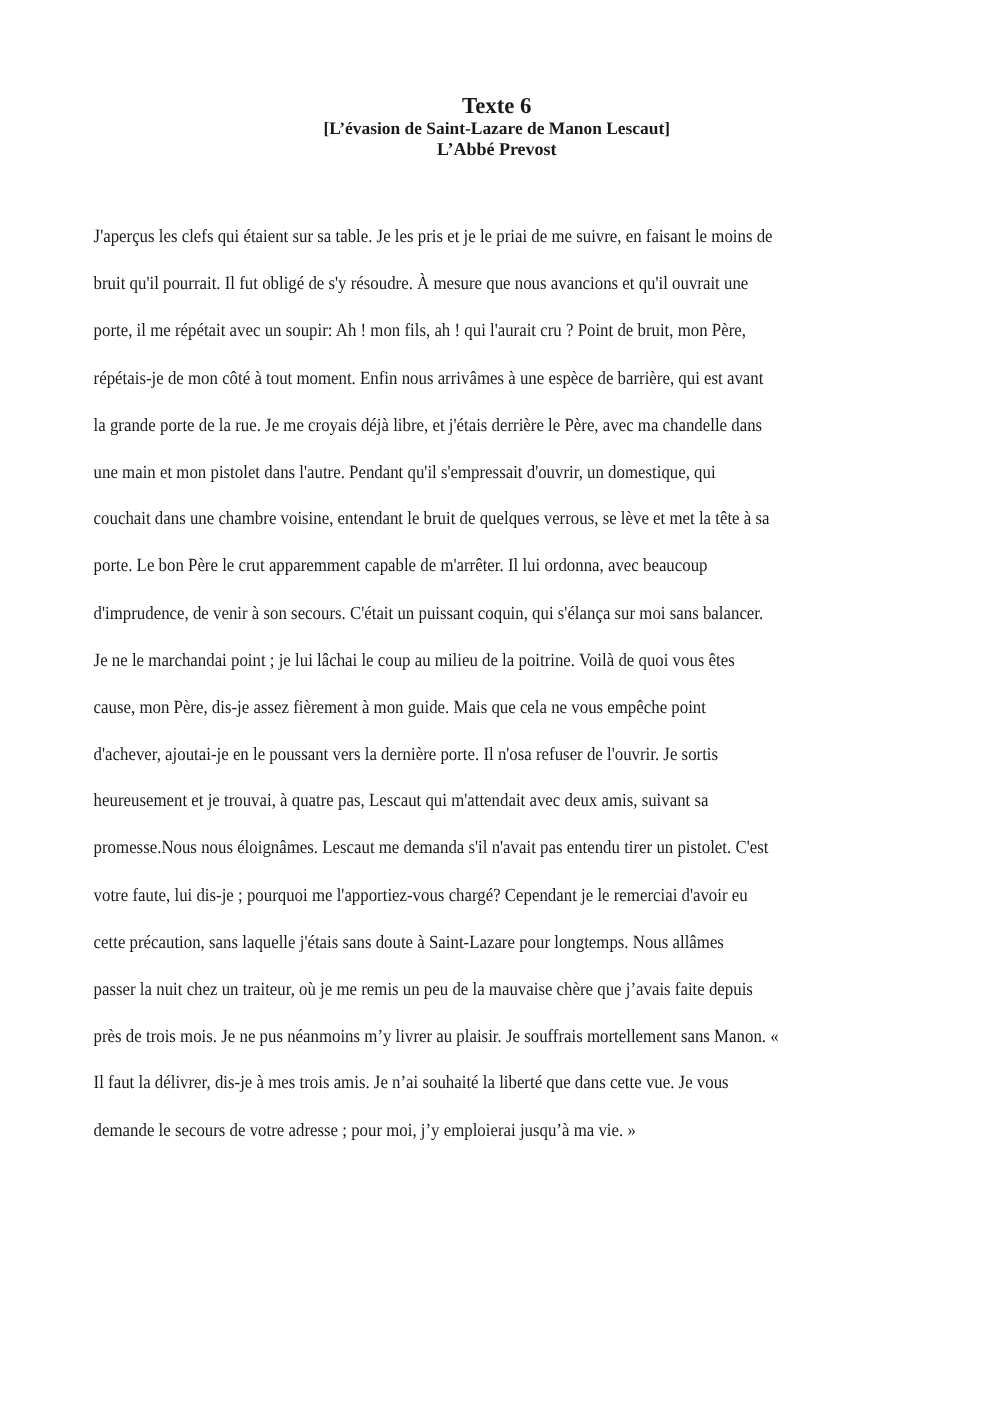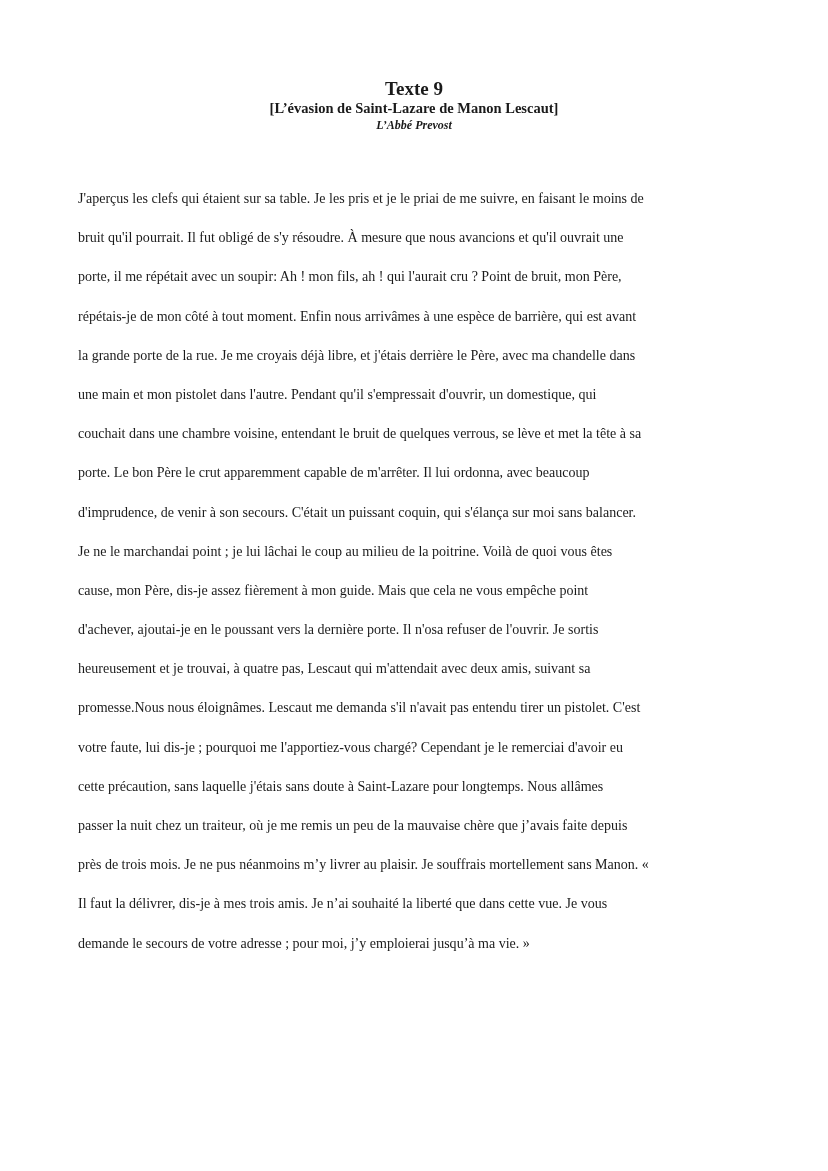--- a/index.html
+++ b/index.html
@@ -31,22 +31,21 @@
     .subtitle {
       font-weight: bold;
       font-size: 14.5px;
       line-height: 17px;
       margin: 0;
     }
     .subtitle .underlined {
     }
     .author {
       font-weight: bold;
-      font-style: italic;
-      font-size: 12px;
+      font-size: 15px;
       line-height: 17px;
       margin: 0;
     }
     .body-text {
       position: absolute;
       left: 78px;
       top: 178px;
       width: 760px;
     }
     .line {
@@ -56,21 +55,21 @@
       line-height: 39.2px;
       height: 39.2px;
       transform-origin: left center;
       transform: scaleX(0.905);
     }
   </style>
 </head>
 <body>
 
 <div class="header">
-  <p class="title">Texte 9</p>
+  <p class="title">Texte 6</p>
   <p class="subtitle"><span>[L’évasion de Saint-Lazare de </span><span class="underlined">Manon Lescaut</span><span>]</span></p>
   <p class="author">L’Abbé Prevost</p>
 </div>
 
 <div class="body-text">
   <span class="line"> J'aperçus les clefs qui étaient sur sa table. Je les pris et je le priai de me suivre, en faisant le moins de</span>
   <span class="line">bruit qu'il pourrait. Il fut obligé de s'y résoudre. À mesure que nous avancions et qu'il ouvrait une</span>
   <span class="line">porte, il me répétait avec un soupir: Ah ! mon fils, ah ! qui l'aurait cru ? Point de bruit, mon Père,</span>
   <span class="line">répétais-je de mon côté à tout moment. Enfin nous arrivâmes à une espèce de barrière, qui est avant</span>
   <span class="line">la grande porte de la rue. Je me croyais déjà libre, et j'étais derrière le Père, avec ma chandelle dans</span>

